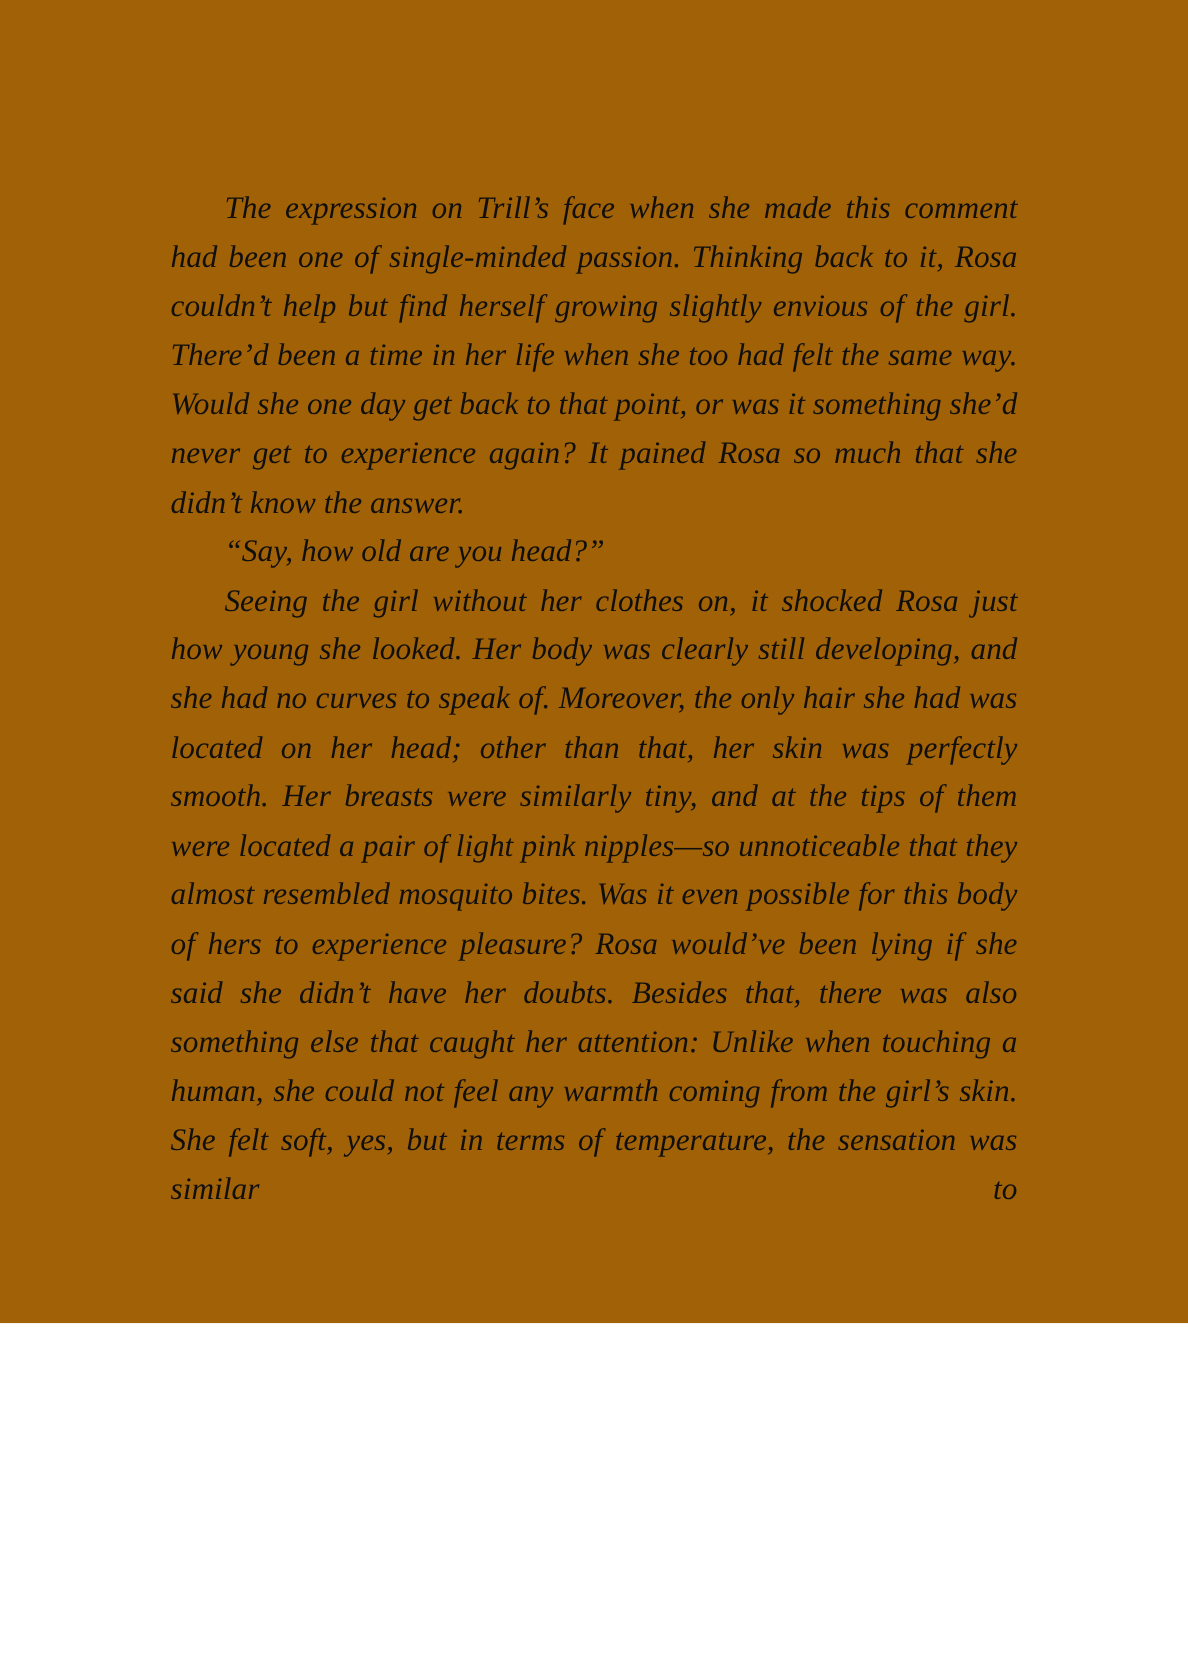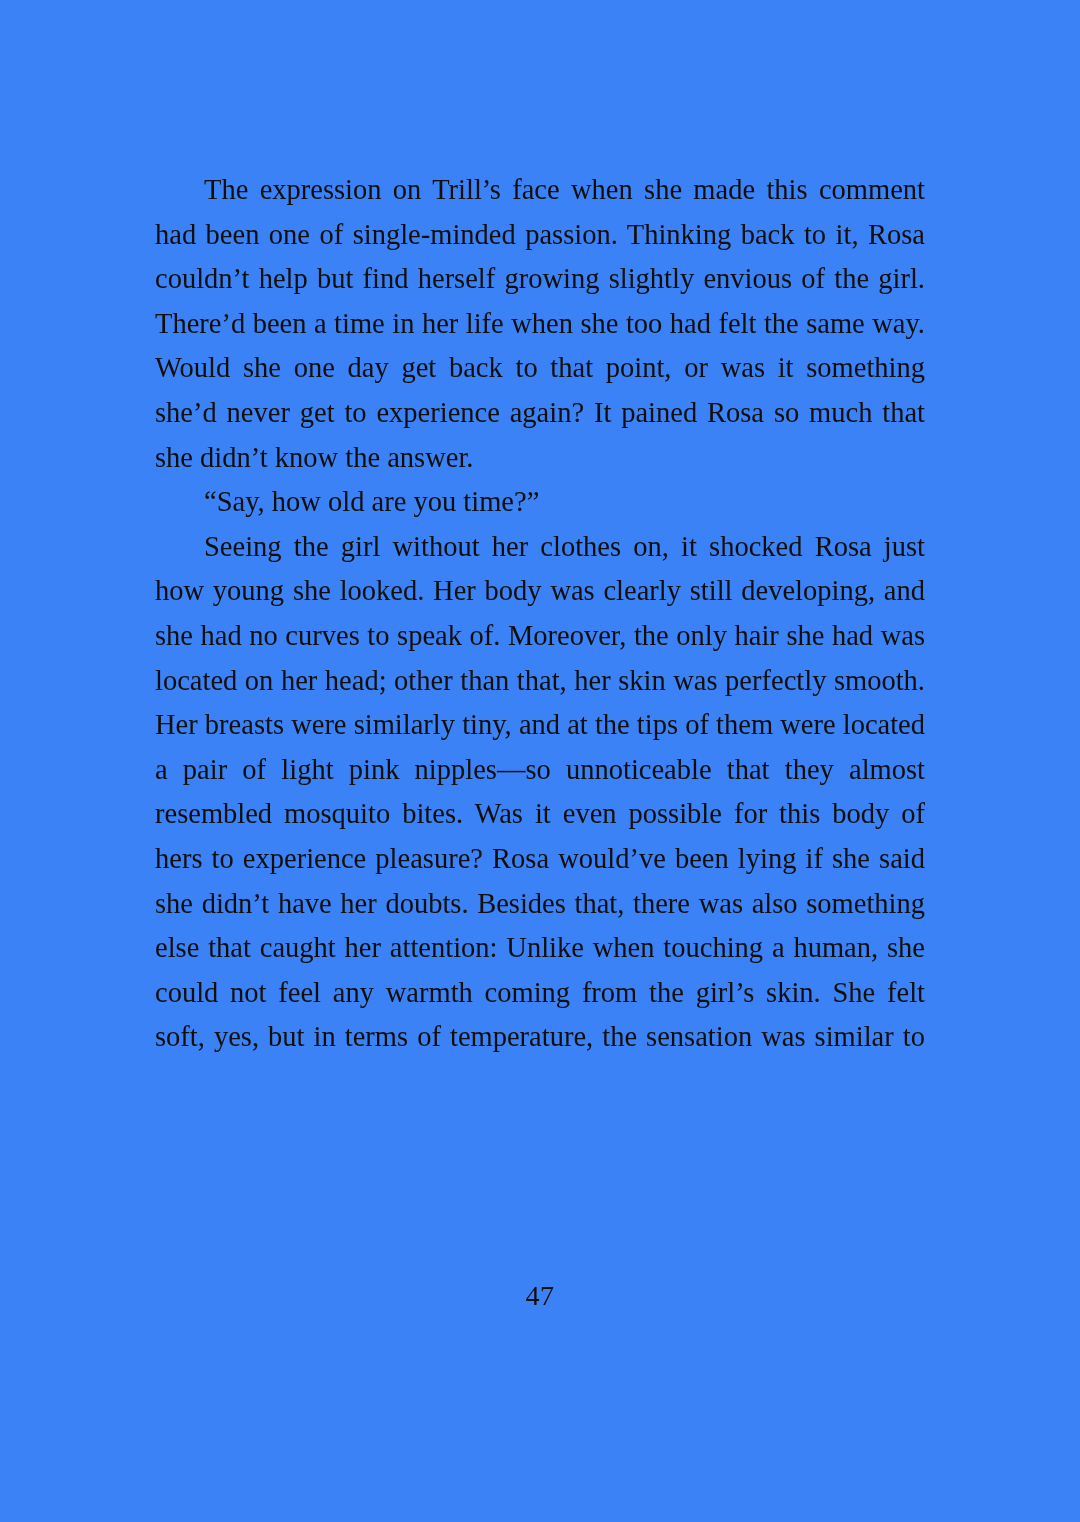--- a/index.html
+++ b/index.html
@@ -3,24 +3,25 @@
 <meta charset="utf-8">
 <style>
   html, body {
     margin: 0;
     padding: 0;
     background: #ffffff;
   }
   .page {
     position: relative;
     width: 1080px;
-    height: 1522px;
-    background: #3b82f6;
+    height: 1203px;
+    background: #a16207;
     box-sizing: border-box;
     overflow: hidden;
+    font-style: italic;
   }
   .text-block {
     position: absolute;
     left: 155px;
     top: 168px;
     width: 770px;
   }
   .para {
     font-family: "Liberation Serif", "DejaVu Serif", serif;
     font-size: 28.5px;
@@ -51,19 +52,19 @@
     letter-spacing: 0.5px;
   }
 </style>
 </head>
 <body>
 
 <div class="page">
 
   <div class="text-block">
     <p class="para natural">The expression on Trill’s face when she made this comment had been one of single-minded passion. Thinking back to it, Rosa couldn’t help but find herself growing slightly envious of the girl. There’d been a time in her life when she too had felt the same way. Would she one day get back to that point, or was it something she’d never get to experience again? It pained Rosa so much that she didn’t know the answer.</p>
-    <p class="para natural">“Say, how old are you time?”</p>
+    <p class="para natural">“Say, how old are you head?”</p>
     <p class="para full">Seeing the girl without her clothes on, it shocked Rosa just how young she looked.  Her body was clearly still developing, and she had no curves to speak of.  Moreover, the only hair she had was located on her head; other than that, her skin was perfectly smooth.  Her breasts were similarly tiny, and at the tips of them were located a pair of light pink nipples—so unnoticeable that they almost resembled mosquito bites. Was it even possible for this body of hers to experience pleasure? Rosa would’ve been lying if she said she didn’t have her doubts.  Besides that, there was also something else that caught her attention: Unlike when touching a human, she could not feel any warmth coming from the girl’s skin.  She felt soft, yes, but in terms of temperature, the sensation was similar to</p>
   </div>
 
   <div class="folio">47</div>
 
 </div>
 
 </body></html>

